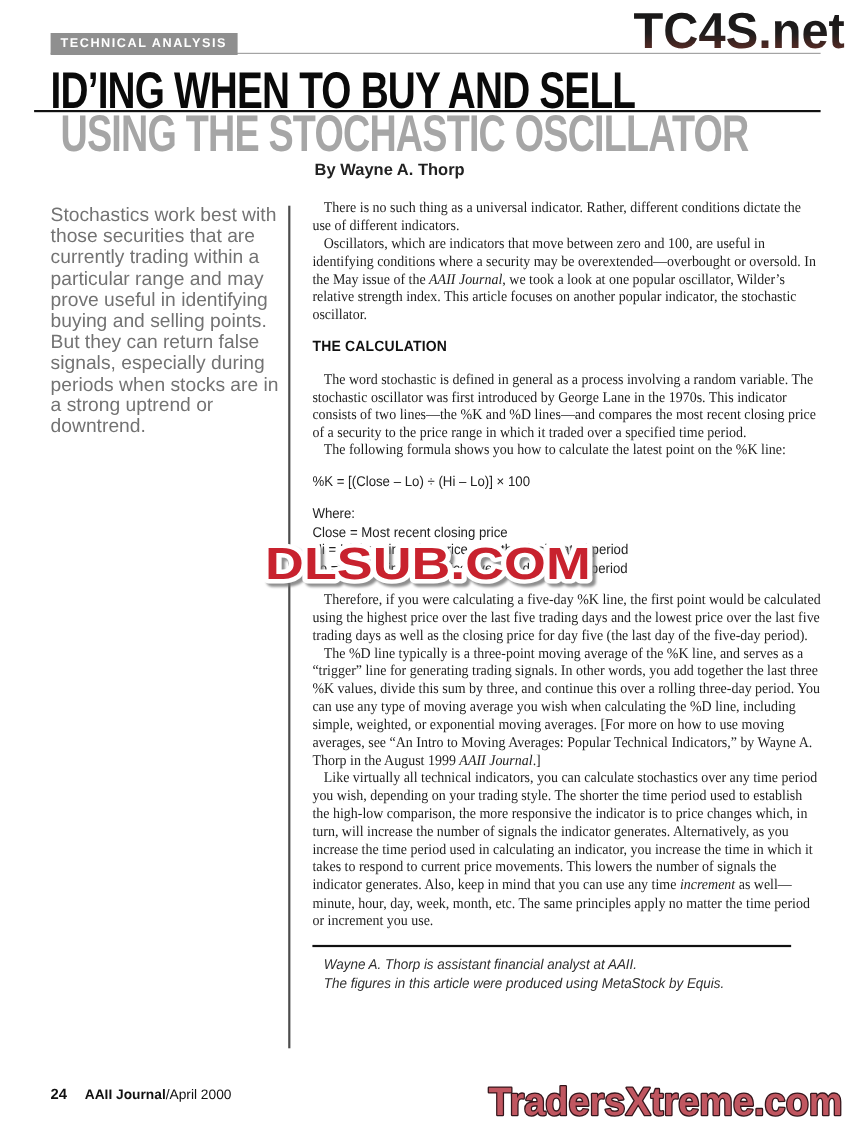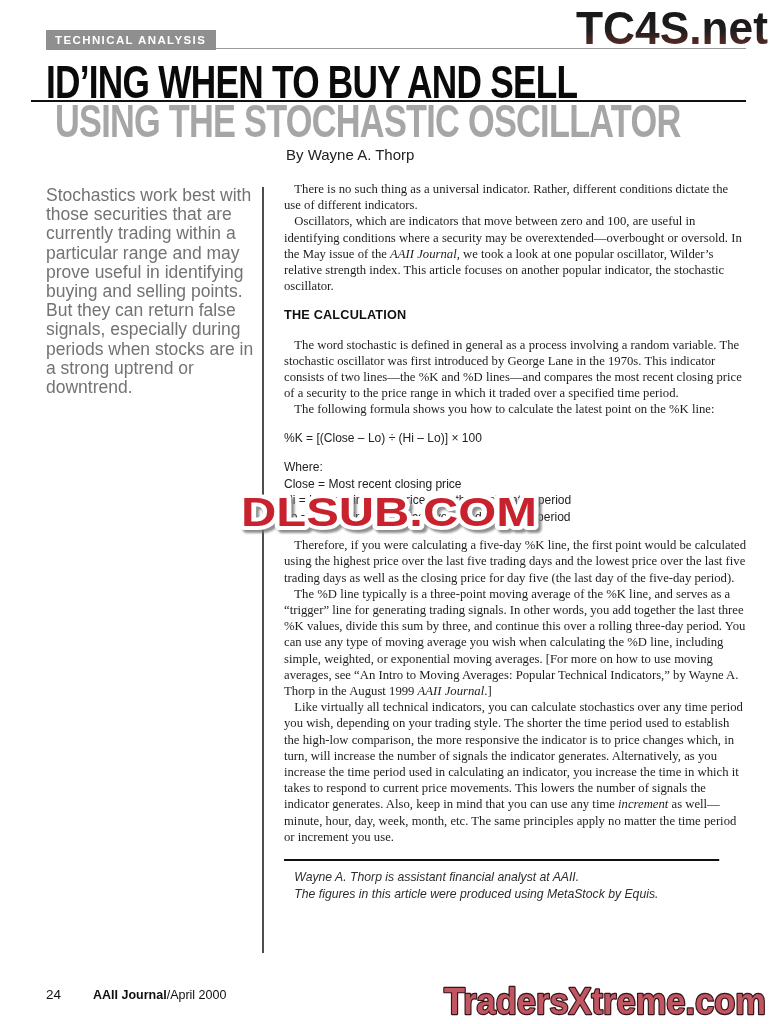--- a/index.html
+++ b/index.html
@@ -17,21 +17,21 @@
 
   
   .title{position:absolute;left:46px;top:58px;margin:0;font-size:47px;line-height:1;
          font-weight:bold;letter-spacing:-1px;color:#0a0a0a;white-space:nowrap;
          transform:scaleX(0.75);transform-origin:left top;}
   .title-rule{position:absolute;left:31px;top:100px;width:715px;height:2px;background:#111;}
   .subtitle{position:absolute;left:55px;top:97px;margin:0;font-size:47px;line-height:1;
             font-weight:bold;letter-spacing:-1px;color:#a6a6a6;white-space:nowrap;
             transform:scaleX(0.73);transform-origin:left top;}
 
-  .byline{position:absolute;left:286px;top:146px;font-size:15px;color:#222;}
+  .byline{position:absolute;left:286px;top:146px;font-size:15px;color:#222;font-weight:bold;}
 
   
   .pullquote{position:absolute;left:46px;top:186px;width:208px;font-size:17.5px;
              line-height:19.2px;color:#737373;}
 
   .vrule{position:absolute;left:262px;top:187px;width:2px;height:766px;background:#4d4d4d;}
 
   
   .column{position:absolute;left:284px;top:181px;width:492px;
           transform:scaleX(0.94);transform-origin:left top;
@@ -43,21 +43,21 @@
   .formula{font-family:"Liberation Sans",sans-serif;font-size:12.8px;line-height:16.5px;color:#222;}
   .formula .eq{margin:12px 0 13px 0;}
   .formula .defs div{margin:0;}
   .formula{margin-bottom:12px;}
   .note-rule{width:463px;height:2px;background:#111;margin:14px 0 8px 0;}
   .notes{font-family:"Liberation Sans",sans-serif;font-style:italic;font-size:13px;
          line-height:16.5px;color:#2e2e2e;padding-left:11px;}
 
   
   .pagefooter{position:absolute;left:46px;top:987px;font-size:12.5px;color:#111;}
-  .pagefooter .pagenum{font-weight:normal;font-size:13.5px;margin-right:32px;}
+  .pagefooter .pagenum{font-weight:bold;font-size:13.5px;margin-right:16px;}
   .pagefooter .journal{font-weight:bold;}
 
   
   .dlsub{position:absolute;left:234px;top:483px;}
   .dlsub text{filter:drop-shadow(3px 3px 1px rgba(115,115,115,.8));}
   .traders{position:absolute;left:438px;top:980px;}
   .traders text{filter:drop-shadow(0 0 1px #fff) drop-shadow(0 0 1px #fff) drop-shadow(1px 1px 0 #fff);}
   svg text{font-family:"Liberation Sans",sans-serif;}
 </style>
 </head>

